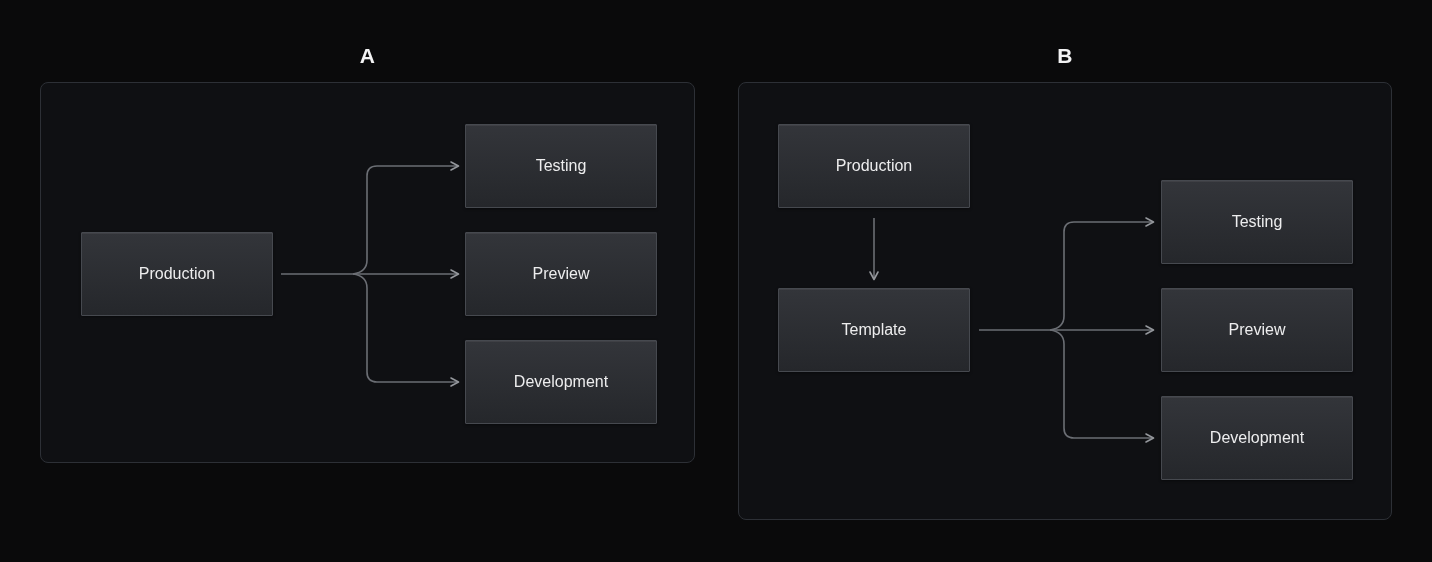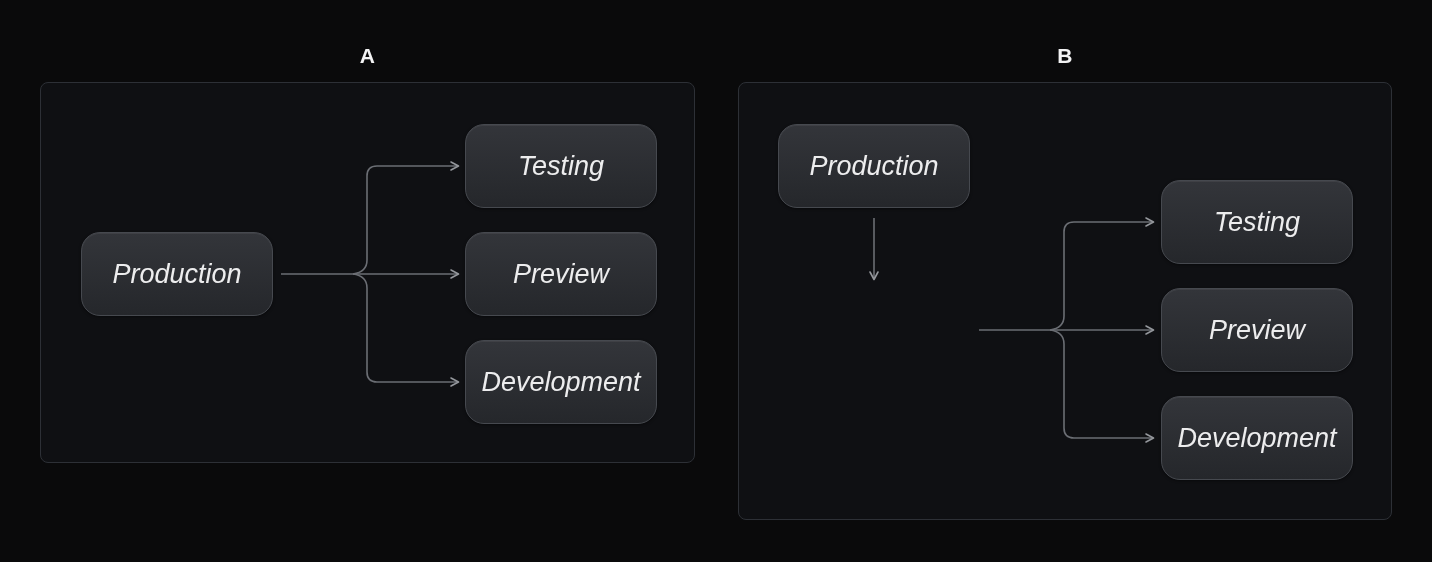--- a/index.html
+++ b/index.html
@@ -21,25 +21,25 @@
     position:absolute;box-sizing:border-box;border-radius:8px;
     border:1px solid var(--panel-border);
     background:var(--panel-bg);
   }
   #panel-a{left:40px;top:82px;width:655px;height:381px;}
   #panel-b{left:738px;top:82px;width:654px;height:438px;}
   #label-a{left:40px;top:44px;width:655px;}
   #label-b{left:738px;top:44px;width:654px;}
   .node{
     position:absolute;width:192px;height:84px;box-sizing:border-box;
-    border-radius:19px;border:1px solid var(--node-border);
+    border-radius:1px;border:1px solid var(--node-border);
     background:linear-gradient(180deg,var(--node-bg-top) 0%,var(--node-bg-bottom) 100%);
     box-shadow:inset 0 1px 0 rgba(255,255,255,.06),0 1px 3px rgba(0,0,0,.45);
-    color:var(--node-text);font-size:27px;
-    display:flex;align-items:center;justify-content:center;font-style:italic;
+    color:var(--node-text);font-size:16px;
+    display:flex;align-items:center;justify-content:center;
   }
   
   #a-production{left:40px;top:149px;}
   #a-testing{left:424px;top:41px;}
   #a-preview{left:424px;top:149px;}
   #a-development{left:424px;top:257px;}
   
   #b-production{left:39px;top:41px;}
   #b-template{left:39px;top:205px;}
   #b-testing{left:422px;top:97px;}
@@ -91,20 +91,23 @@
     </defs>
     <path class="edge" marker-end="url(#arrow-b)" d="M 135 135 V 196"></path>
     <path class="edge" marker-end="url(#arrow-b)" d="M 240 247 H 414"></path>
     <path class="edge" marker-end="url(#arrow-b)" d="M 311 247 Q 325 245 325 233 V 149 Q 325 139 335 139 H 414"></path>
     <path class="edge" marker-end="url(#arrow-b)" d="M 311 247 Q 325 249 325 261 V 345 Q 325 355 335 355 H 414"></path>
   </svg>
 
   <div class="node" id="b-production">
     <span>Production</span>
   </div>
+  <div class="node" id="b-template">
+    <span>Template</span>
+  </div>
   <div class="node" id="b-testing">
     <span>Testing</span>
   </div>
   <div class="node" id="b-preview">
     <span>Preview</span>
   </div>
   <div class="node" id="b-development">
     <span>Development</span>
   </div>
 </div>

